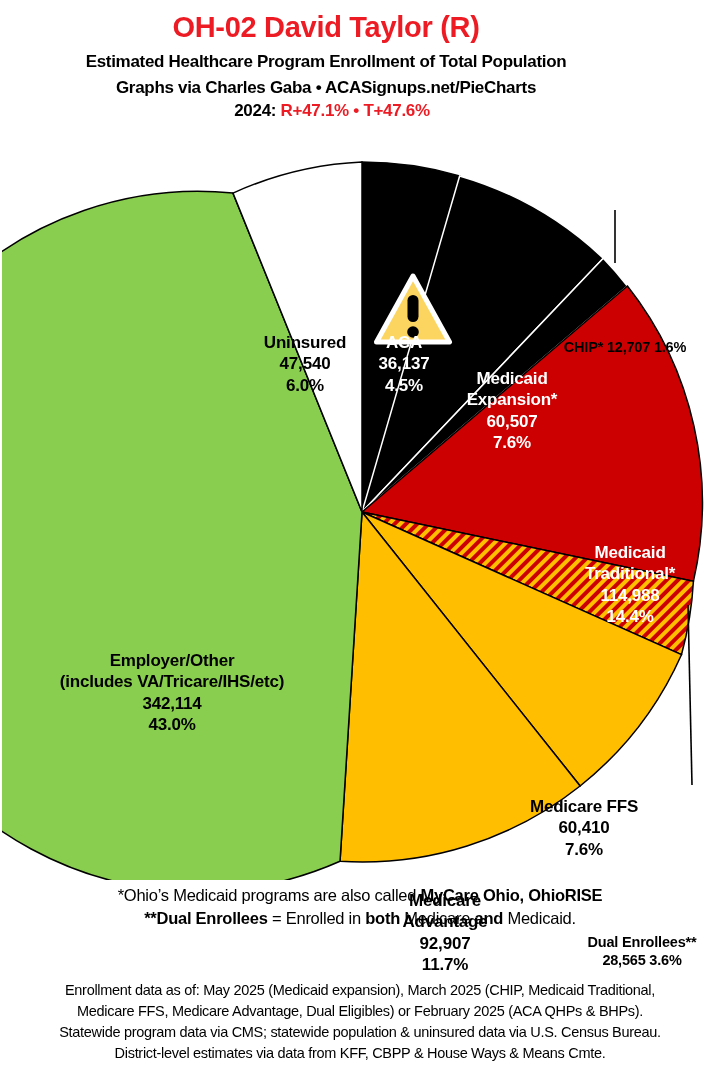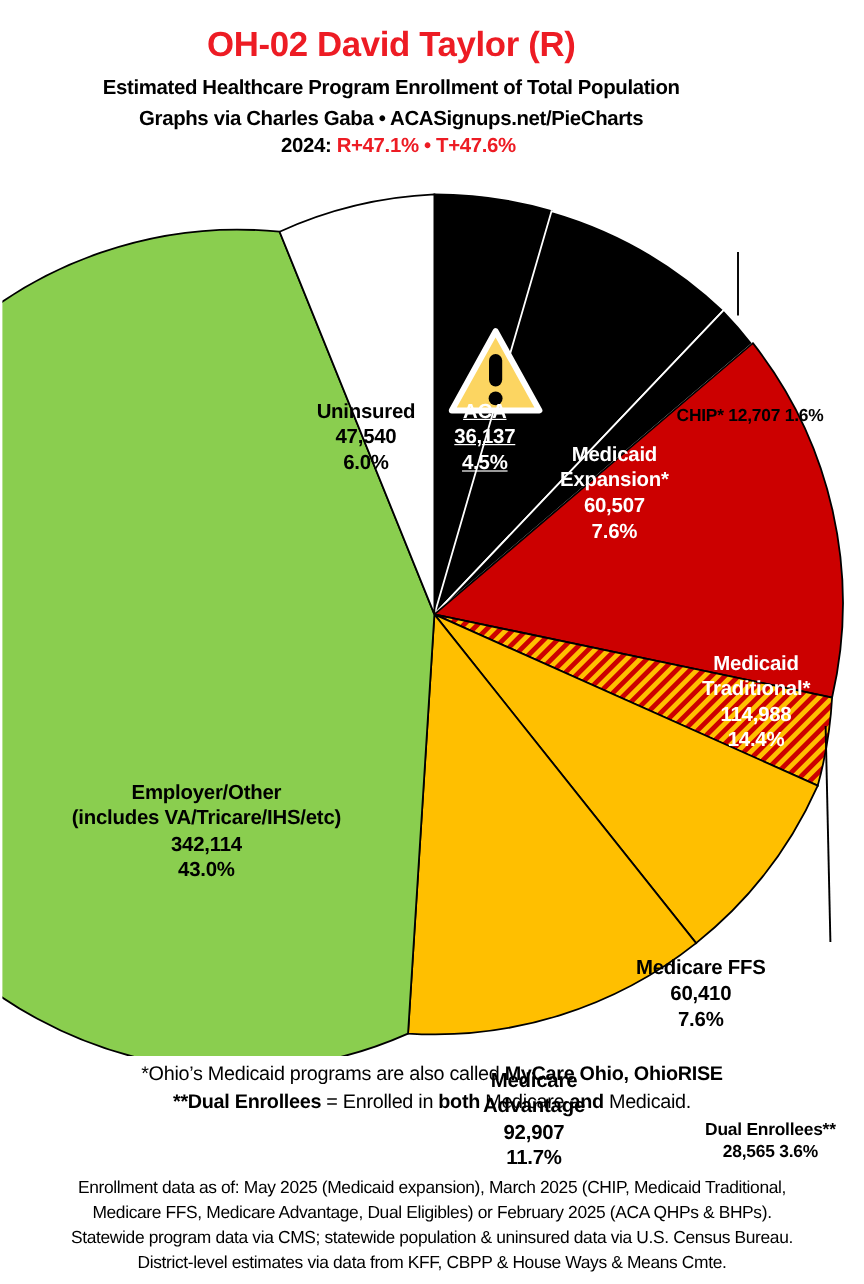--- a/index.html
+++ b/index.html
@@ -12,21 +12,21 @@
     height: 1070px;
     position: relative;
     font-family: "Liberation Sans", sans-serif;
     color: #000000;
     overflow: hidden;
   }
 
   
   #header {
     position: absolute;
-    top: 11px; left: 0;
+    top: 0; left: 0;
     width: 652px;
     text-align: center;
   }
   #chart-title {
     font-size: 29px;
     font-weight: bold;
     color: #ed1c24;
     letter-spacing: -0.3px;
     margin-top: 12px;
     line-height: 1.1;
@@ -74,21 +74,21 @@
     line-height: 1.26;
     letter-spacing: -0.2px;
     white-space: nowrap;
     pointer-events: none;
   }
   .slice-label .ln { display: block; }
   .lbl-dark  { color: #000000; }
   .lbl-light { color: #ffffff; }
 
   #label-uninsured     { left: 228px; top: 182px; width: 150px; font-size: 17px; }
-  #label-aca           { left: 352px; top: 182px; width: 100px; font-size: 17px; text-decoration: underline; }
+  #label-aca           { left: 352px; top: 182px; width: 100px; font-size: 17px; }
   #label-medicaid-exp  { left: 442px; top: 218px; width: 136px; font-size: 17px; }
   #label-chip          { left: 528px; top: 188px; width: 190px; font-size: 14.5px; text-align: center;}
   #label-medicaid-trad { left: 560px; top: 392px; width: 136px; font-size: 17px; }
   #label-medicare-ffs  { left: 502px; top: 646px; width: 160px; font-size: 17px; }
   #label-dual          { left: 560px; top: 783px; width: 160px; font-size: 14.5px; }
   #label-medicare-adv  { left: 368px; top: 740px; width: 150px; font-size: 17px; }
   #label-employer      { left: 20px;  top: 500px; width: 300px; font-size: 17px; }
 
   
   #footnote-block {

